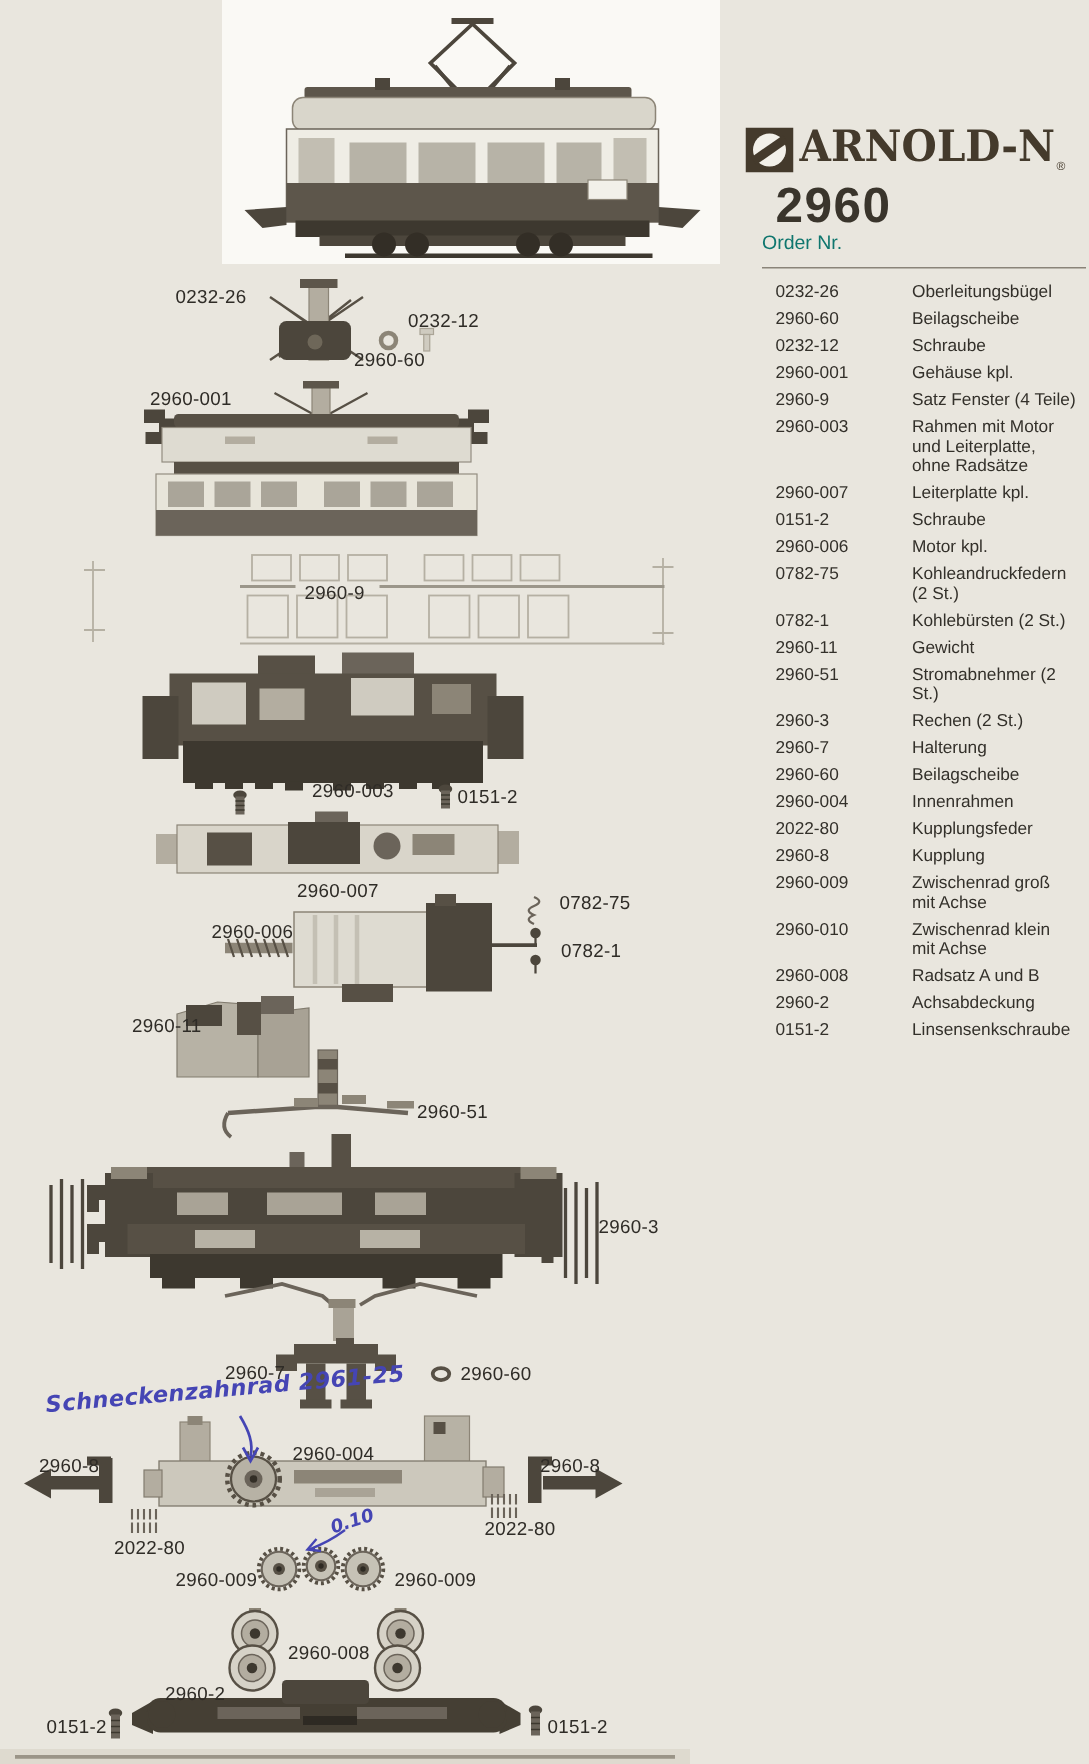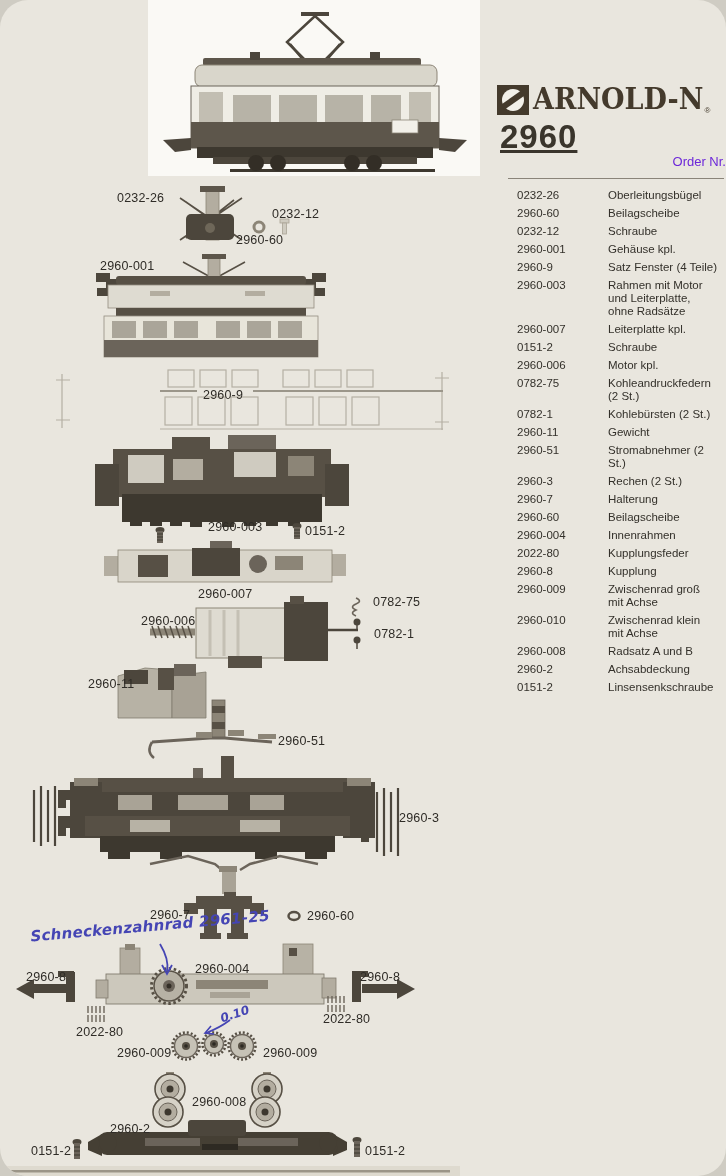--- a/index.html
+++ b/index.html
@@ -1,36 +1,36 @@
 <!DOCTYPE html>
 <html><head>
 <meta charset="utf-8">
 <style>
   html,body{margin:0;padding:0;background:#cfccc3;}
   .page{position:relative;width:726px;height:1176px;background:#e9e6de;
-        font-family:"Liberation Sans",sans-serif;overflow:hidden;border-radius:28px;}
+        font-family:"Liberation Sans",sans-serif;overflow:hidden;}
   .art{position:absolute;left:0;top:0;}
   .dlabel{position:absolute;font-size:12.5px;color:#2f2c27;letter-spacing:.2px;
           white-space:nowrap;}
   .hand-note{position:absolute;left:30px;top:917px;font-style:italic;font-size:15px;
           font-weight:bold;color:#4545b4;transform:rotate(-5deg);white-space:nowrap;
           font-family:"DejaVu Sans",sans-serif;letter-spacing:.3px;}
   .hand-measure{position:absolute;left:220px;top:1007px;font-style:italic;font-size:12px;
           font-weight:bold;color:#4545b4;transform:rotate(-18deg);
           font-family:"DejaVu Sans",sans-serif;}
   .brand{position:absolute;left:497px;top:83px;width:229px;}
   .logo-row{display:flex;align-items:flex-start;}
   .logo-mark{display:block;margin-top:2px;}
   .logo-text{font-family:"DejaVu Serif",serif;font-weight:bold;font-size:27px;
           color:#443a2c;line-height:30px;margin-left:4px;letter-spacing:0;
           transform:scaleY(1.07);transform-origin:top left;}
   .reg{font-size:8px;color:#443a2c;align-self:flex-end;margin-left:1px;}
   .prod-num{font-size:33px;font-weight:bold;color:#3a352c;letter-spacing:1px;
-          margin-top:5px;line-height:34px;margin-left:3px;text-decoration:underline;}
-  .order-label{font-size:13px;color:#6d28d9;margin-left:11px;margin-top:0;text-align:right;}
+          margin-top:5px;line-height:34px;margin-left:20px;}
+  .order-label{font-size:13px;color:#0f766e;margin-left:11px;margin-top:0;}
   .brand-rule{position:absolute;left:508px;top:178px;width:216px;height:1px;
           background:#8a8479;}
   .parts{position:absolute;left:517px;top:189px;width:206px;}
   .prow{display:flex;margin-bottom:5px;}
   .pnum{width:74px;flex:none;font-size:11.5px;color:#33302a;line-height:13px;}
   .pdesc{flex:1;font-size:11.5px;color:#33302a;line-height:13px;white-space:pre-line;margin-left:17px;}
 </style>
 </head>
 <body>
 

